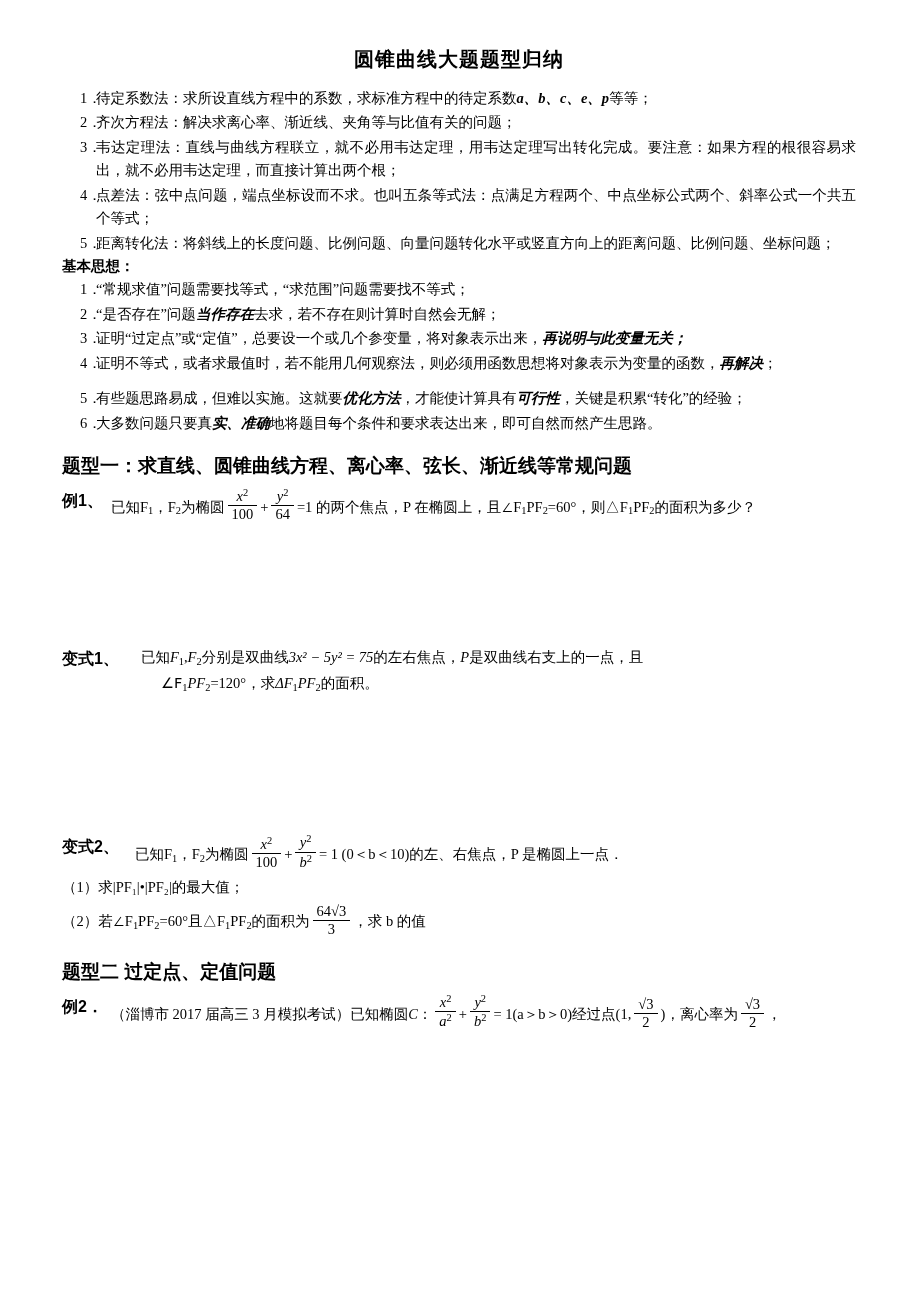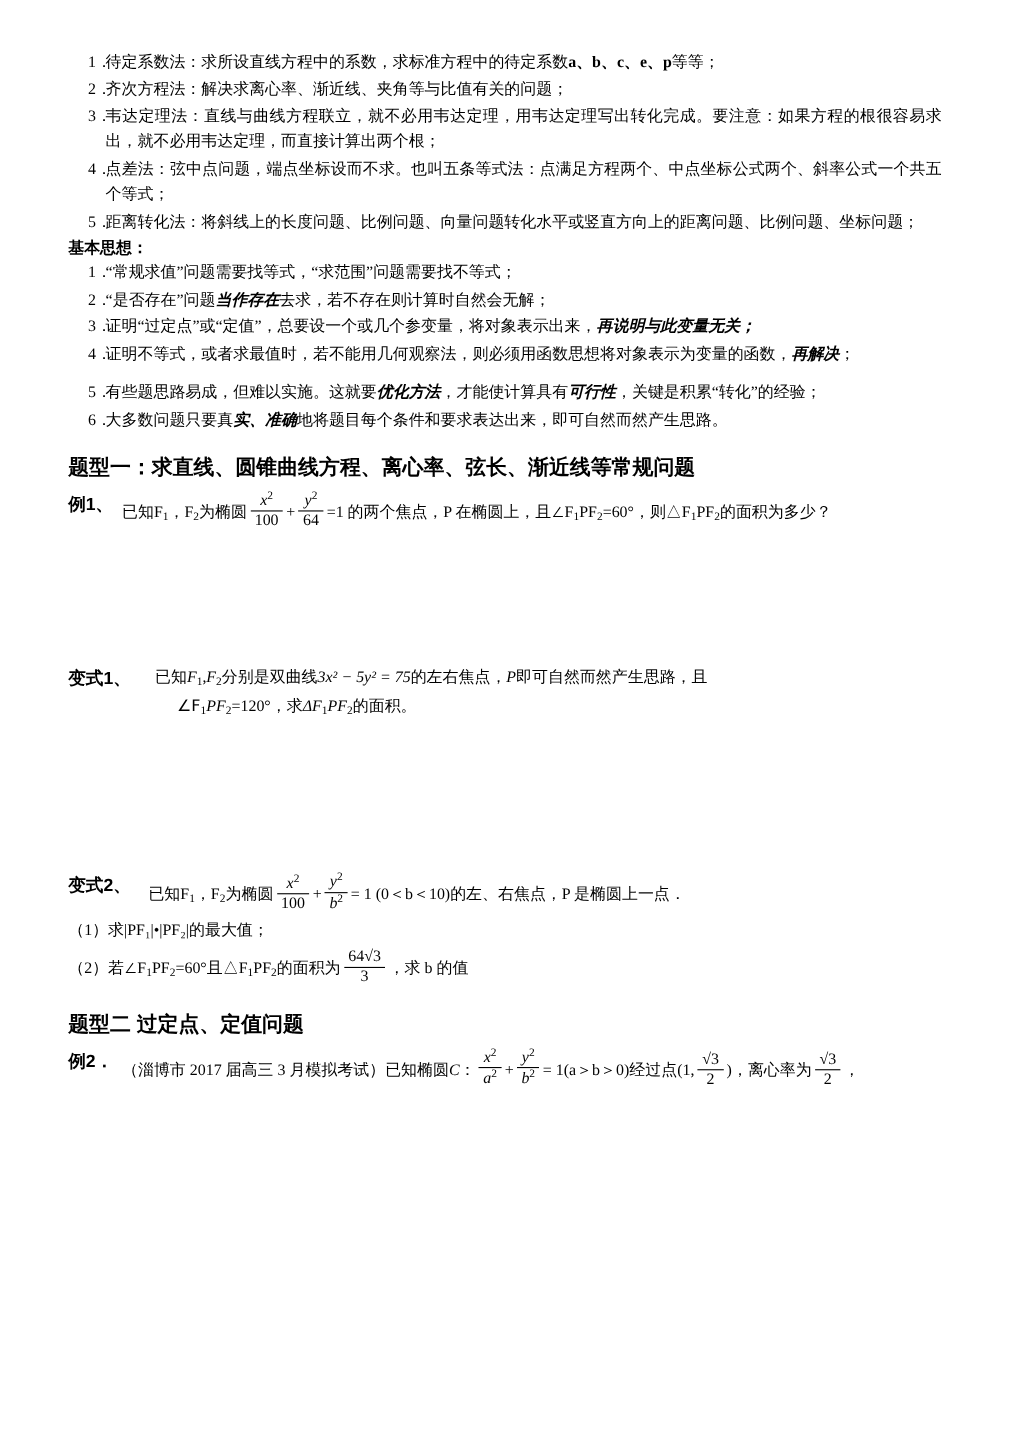--- a/index.html
+++ b/index.html
@@ -53,21 +53,21 @@
     padding-left: 18px;
     box-sizing: border-box;
     text-align: left;
     white-space: nowrap;
   }
   .txt {
     flex: 1 1 auto;
     text-align: justify;
   }
   .bold { font-weight: bold; font-style: italic; }
-  .bi { font-weight: bold; }
+  .bi { font-weight: bold; font-style: italic; }
 
   .topic-head {
     font-family: "Liberation Sans", sans-serif;
     font-weight: bold;
     font-size: 19px;
     margin: 18px 0 8px 0;
   }
   .topic-head.t2 { margin-top: 22px; }
 
   .ex-row {
@@ -124,20 +124,21 @@
     line-height: 1.95;
     margin-top: 2px;
   }
   .angle { font-family: "DejaVu Sans", sans-serif; font-style: normal; }
 </style>
 </head>
 <body>
 
 <div class="page">
 
+  <h1 class="doc-title">圆锥曲线大题题型归纳</h1>
 
   <ul class="lst">
     <li>
       <span class="num">1．</span>
       <span class="txt"><span>待定系数法：求所设直线方程中的系数，求标准方程中的待定系数</span><span class="bi">a、b、c、e、p</span><span>等等；</span></span>
     </li>
     <li>
       <span class="num">2．</span>
       <span class="txt">齐次方程法：解决求离心率、渐近线、夹角等与比值有关的问题；</span>
     </li>
@@ -192,21 +193,21 @@
       <span class="mr">已知F</span><span class="sub">1</span><span class="mr">，F</span><span class="sub">2</span><span class="mr">为椭圆</span><span class="frac"><span class="n"><span class="m">x</span><span class="sup">2</span></span><span class="d">100</span></span><span class="mr">+</span><span class="frac"><span class="n"><span class="m">y</span><span class="sup">2</span></span><span class="d">64</span></span><span class="mr">=1 的两个焦点，P 在椭圆上，且∠F</span><span class="sub">1</span><span class="mr">PF</span><span class="sub">2</span><span class="mr">=60°，则△F</span><span class="sub">1</span><span class="mr">PF</span><span class="sub">2</span><span class="mr">的面积为多少？</span>
     </span>
   </div>
 
   <div class="blank-area"></div>
 
 
   <div class="ex-row">
     <span class="ex-label">变式1、</span>
     <span class="ex-body">
-      <span style="padding-left:14px">已知</span><span class="m">F</span><span class="sub">1</span><span>,</span><span class="m">F</span><span class="sub">2</span><span>分别是双曲线</span><span class="m">3x² − 5y² = 75</span><span>的左右焦点，</span><span class="m">P</span><span>即可自然而然产生思路，且</span>
+      <span style="padding-left:14px">已知</span><span class="m">F</span><span class="sub">1</span><span>,</span><span class="m">F</span><span class="sub">2</span><span>分别是双曲线</span><span class="m">3x² − 5y² = 75</span><span>的左右焦点，</span><span class="m">P</span><span>是双曲线右支上的一点，且</span>
       <div style="padding-left:34px">
         <span class="angle">∠F</span><span class="sub">1</span><span class="m">PF</span><span class="sub">2</span><span>=120°，求</span><span class="m">ΔF</span><span class="sub">1</span><span class="m">PF</span><span class="sub">2</span><span>的面积。</span>
       </div>
     </span>
   </div>
 
   <div class="blank-area tall"></div>
 
   <div class="ex-row">
     <span class="ex-label">变式2、</span>

